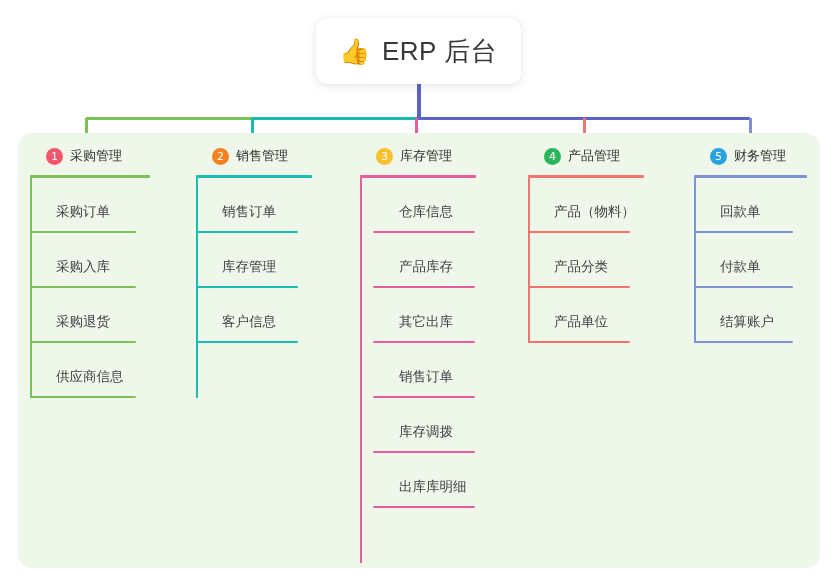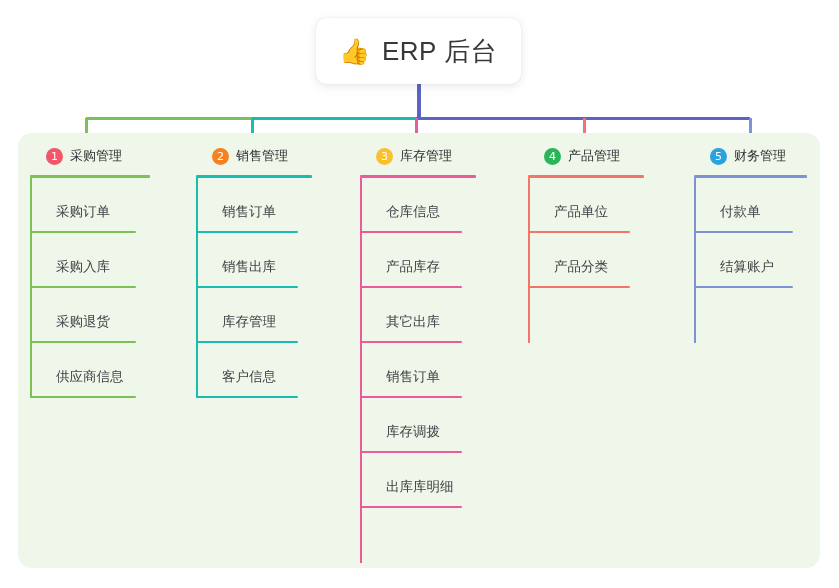--- a/index.html
+++ b/index.html
@@ -118,40 +118,36 @@
           <span class="col-title">销售管理</span>
         </div>
         <div class="head-rule" style="background: rgb(23, 189, 176); width: 116px;"></div>
         <div class="leaf-wrap" style="height: 192px;">
           <div class="spine" style="background: rgb(23, 189, 176); height: 220px;"></div>
           <div class="leaf">
             <span class="leaf-label">销售订单</span>
             <div class="leaf-rule" style="background: rgb(23, 189, 176); width: 102px;"></div>
           </div>
           <div class="leaf">
-            <span class="leaf-label">销售出库</span>
-            <div class="leaf-rule" style="background: rgb(23, 189, 176); width: 102px;"></div>
-          </div>
-          <div class="leaf">
             <span class="leaf-label">库存管理</span>
             <div class="leaf-rule" style="background: rgb(23, 189, 176); width: 102px;"></div>
           </div>
           <div class="leaf">
             <span class="leaf-label">客户信息</span>
             <div class="leaf-rule" style="background: rgb(23, 189, 176); width: 102px;"></div>
           </div>
         </div>
       </div>
       <div class="col" style="left: 360px; width: 116px;">
         <div class="col-head">
           <span class="badge" style="background: rgb(251, 192, 45);">3</span>
           <span class="col-title">库存管理</span>
         </div>
         <div class="head-rule" style="background: rgb(234, 91, 156); width: 116px;"></div>
-        <div class="leaf-wrap" style="height: 337px;">
+        <div class="leaf-wrap" style="height: 337px; padding-left: 13px;">
           <div class="spine" style="background: rgb(234, 91, 156); height: 385px;"></div>
           <div class="leaf">
             <span class="leaf-label">仓库信息</span>
             <div class="leaf-rule" style="background: rgb(234, 91, 156); width: 102px;"></div>
           </div>
           <div class="leaf">
             <span class="leaf-label">产品库存</span>
             <div class="leaf-rule" style="background: rgb(234, 91, 156); width: 102px;"></div>
           </div>
           <div class="leaf">
@@ -174,38 +170,46 @@
       </div>
       <div class="col" style="left: 528px; width: 116px;">
         <div class="col-head">
           <span class="badge" style="background: rgb(43, 181, 90);">4</span>
           <span class="col-title">产品管理</span>
         </div>
         <div class="head-rule" style="background: rgb(244, 115, 107); width: 116px;"></div>
         <div class="leaf-wrap" style="height: 165px;">
           <div class="spine" style="background: rgb(244, 115, 107); height: 165px;"></div>
           <div class="leaf">
+            <span class="leaf-label">产品（物料）</span>
+            <div class="leaf-rule" style="background: rgb(244, 115, 107); width: 102px;"></div>
+          </div>
+          <div class="leaf">
+            <span class="leaf-label">产品分类</span>
+            <div class="leaf-rule" style="background: rgb(244, 115, 107); width: 102px;"></div>
+          </div>
+          <div class="leaf">
             <span class="leaf-label">产品单位</span>
-            <div class="leaf-rule" style="background: rgb(244, 115, 107); width: 102px;"></div>
-          </div>
-          <div class="leaf">
-            <span class="leaf-label">产品分类</span>
             <div class="leaf-rule" style="background: rgb(244, 115, 107); width: 102px;"></div>
           </div>
         </div>
       </div>
       <div class="col" style="left: 694px; width: 113px;">
         <div class="col-head">
           <span class="badge" style="background: rgb(41, 163, 224);">5</span>
           <span class="col-title">财务管理</span>
         </div>
         <div class="head-rule" style="background: rgb(127, 146, 214); width: 113px;"></div>
         <div class="leaf-wrap" style="height: 165px;">
           <div class="spine" style="background: rgb(127, 146, 214); height: 165px;"></div>
           <div class="leaf">
+            <span class="leaf-label">回款单</span>
+            <div class="leaf-rule" style="background: rgb(127, 146, 214); width: 99px;"></div>
+          </div>
+          <div class="leaf">
             <span class="leaf-label">付款单</span>
             <div class="leaf-rule" style="background: rgb(127, 146, 214); width: 99px;"></div>
           </div>
           <div class="leaf">
             <span class="leaf-label">结算账户</span>
             <div class="leaf-rule" style="background: rgb(127, 146, 214); width: 99px;"></div>
           </div>
         </div>
       </div>
     </div>

